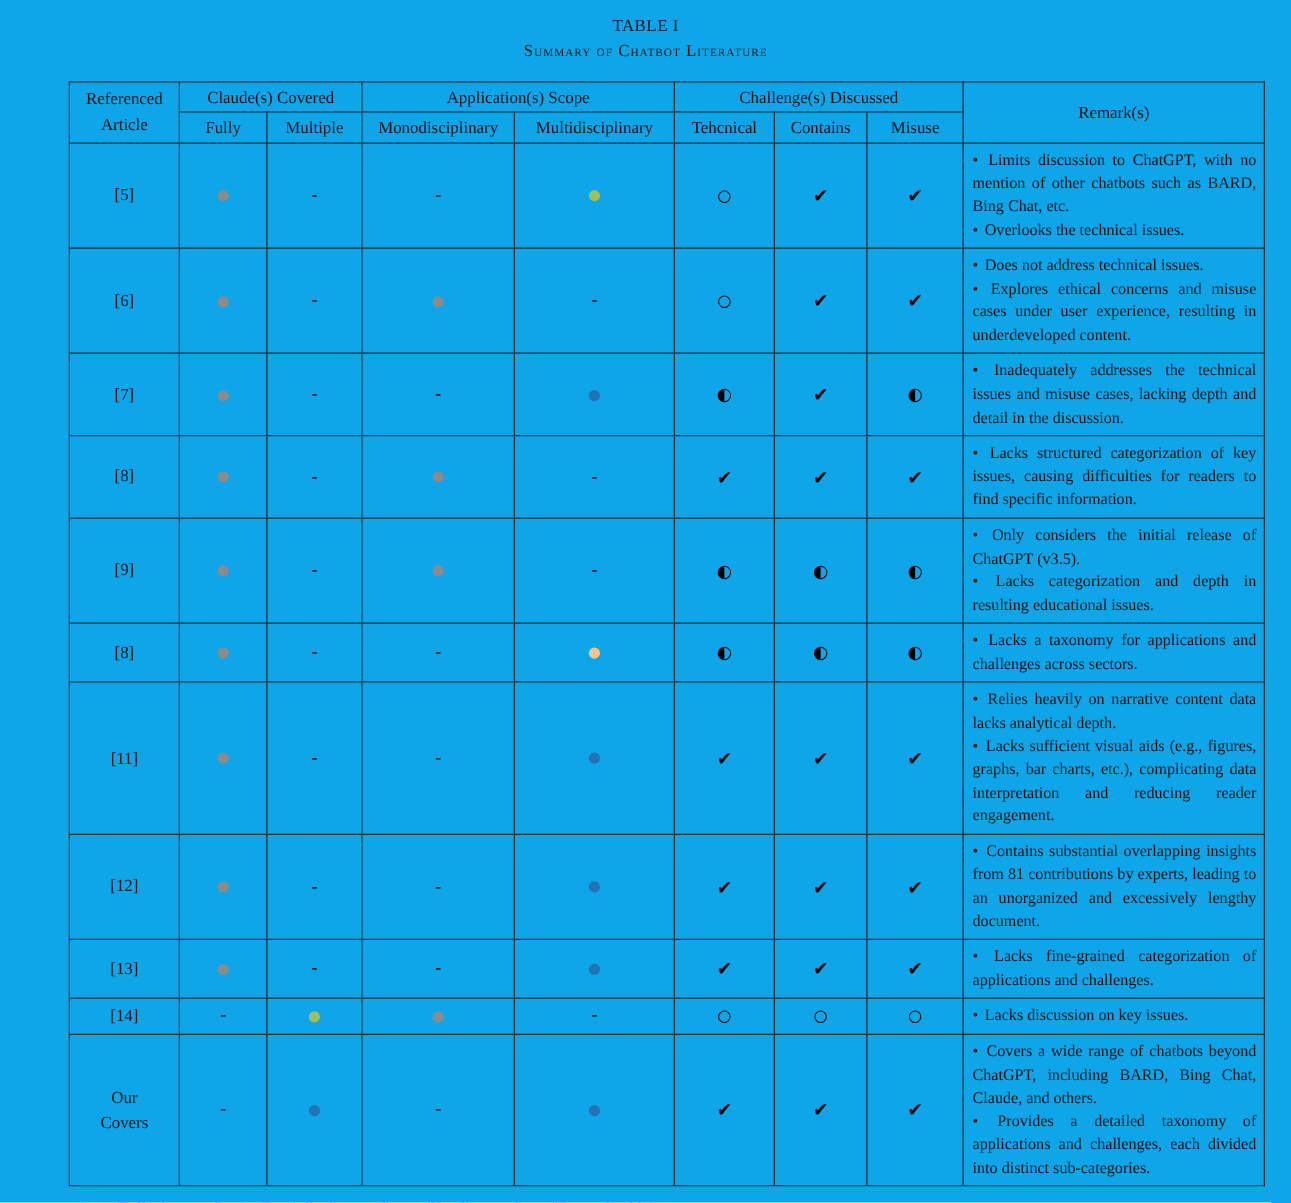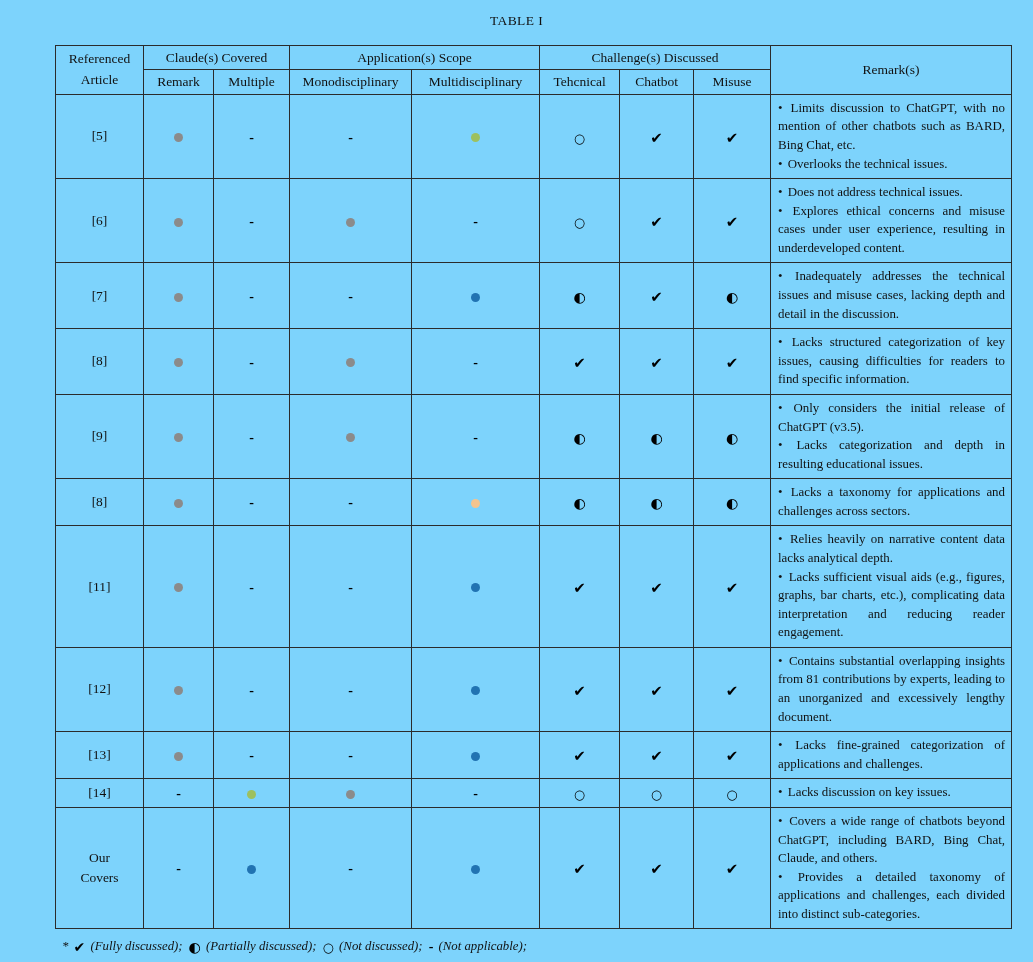--- a/index.html
+++ b/index.html
@@ -1,18 +1,18 @@
 <!DOCTYPE html>
 <html><head>
 <meta charset="utf-8">
 <style>
   * { margin:0; padding:0; box-sizing:border-box; }
   html,body { background:#ffffff; }
   .page {
-    width:1033px; height:962px; background:#7dd3fc; color:#111;
+    width:1033px; height:962px; background:#0ea5e9; color:#111;
     font-family:"Liberation Serif", serif; position:relative; padding-top:13px;
     overflow:hidden;
   }
   .title-line1 { text-align:center; font-size:13.5px; letter-spacing:.4px; }
   .title-line2 { text-align:center; font-variant:small-caps; font-size:13.5px; letter-spacing:.8px; margin-top:4px; }
 
   table.lit {
     border-collapse:collapse; table-layout:fixed;
     margin:16px 0 0 55px; width:956px;
   }
@@ -39,20 +39,21 @@
   .legend-line { font-style:italic; line-height:1.48; }
   .legend-line .sym, .legend-line .dot { font-style:normal; margin:0 2px; }
   .legend-line .sym.check { font-size:14px; }
   .leg-text { padding-right:4px; }
 </style>
 </head>
 <body>
 
 <div class="page">
   <div class="title-line1">TABLE I</div>
+  <div class="title-line2">Summary of Chatbot Literature</div>
 
   <table class="lit">
     <colgroup>
       <col style="width:88px">
         <col style="width:70px">
         <col style="width:76px">
       <col style="width:122px">
         <col style="width:128px">
         <col style="width:80px">
       <col style="width:74px">
@@ -62,26 +63,26 @@
     <thead>
       <tr>
         <th rowspan="2" class="pre">Referenced
 Article</th>
         <th colspan="2">Claude(s) Covered</th>
         <th colspan="2">Application(s) Scope</th>
         <th colspan="3">Challenge(s) Discussed</th>
         <th rowspan="2">Remark(s)</th>
       </tr>
       <tr>
-        <th>Remark</th>
+        <th>Fully</th>
         <th>Multiple</th>
         <th>Monodisciplinary</th>
         <th>Multidisciplinary</th>
         <th>Tehcnical</th>
-        <th>Chatbot</th>
+        <th>Contains</th>
         <th>Misuse</th>
       </tr>
     </thead>
     <tbody id="table-body">
         <tr>
           <td class="article">[5]</td>
           <td class="symcell"><span class="dot" style="background: rgb(139, 139, 139);"></span></td>
           <td class="symcell"><span class="sym dash">-</span></td>
           <td class="symcell"><span class="sym dash">-</span></td>
           <td class="symcell"><span class="dot" style="background: rgb(157, 192, 95);"></span></td>

